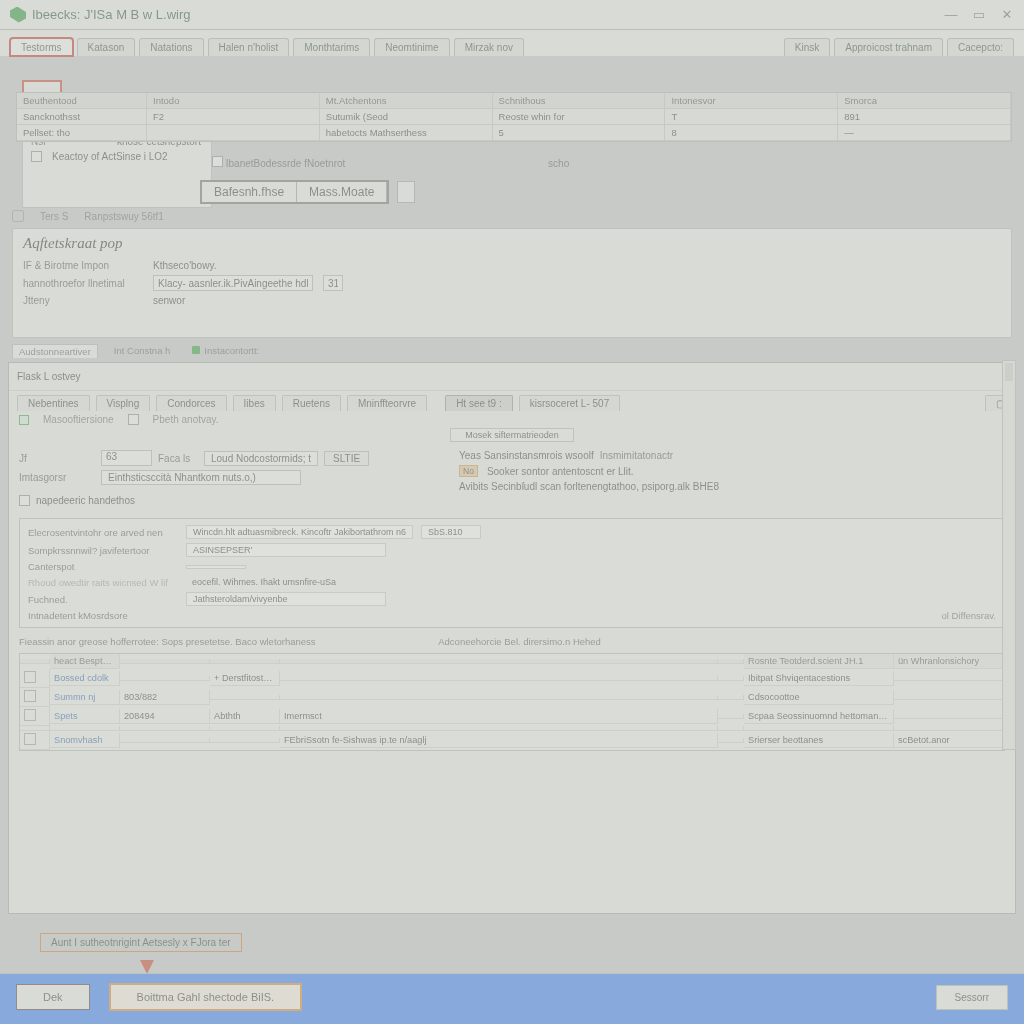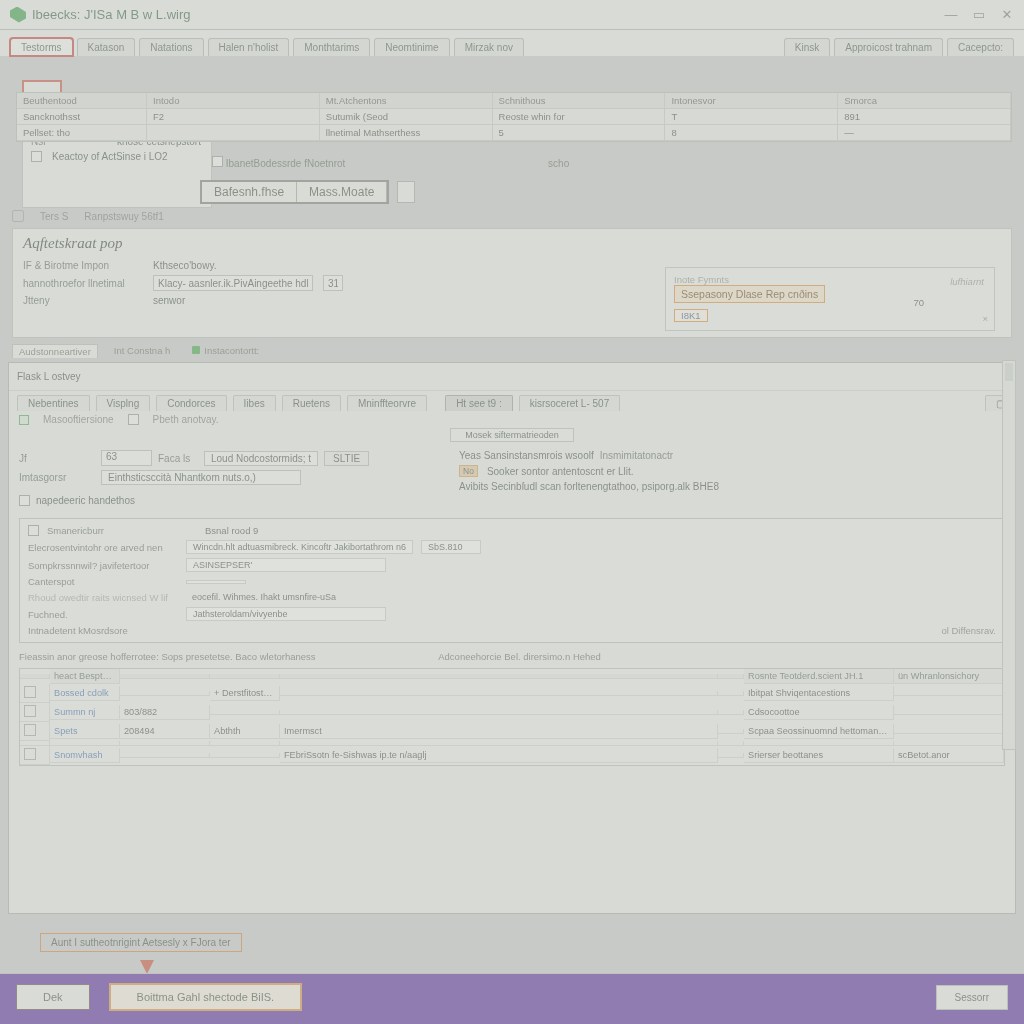--- a/index.html
+++ b/index.html
@@ -210,21 +210,21 @@
   .restab .rc{border-right:1px solid #d2d8cf;border-bottom:1px solid #d2d8cf;padding:2px 4px;font-size:9.2px;white-space:nowrap;overflow:hidden;text-overflow:ellipsis;}
   .restab .rh .rc{color:#556655;background:#e6eae3;}
   .restab .rr .sq{width:12px;height:12px;border:1px solid #9aa398;display:inline-block;}
   .link{color:#3a6aa8;}
 
   
   .bottom{
     position:absolute; left:0; right:0; bottom:0;
     padding:10px 16px 14px 16px;
     display:flex; gap:20px; align-items:center;
-    background:#4c1d95;
+    background:#3b82f6;
     border-top:1px solid #b2bab0;
   }
   .chipline{
     position:absolute; left:40px; bottom:72px;
     border:1.5px solid #d07a2e;
     padding:3px 10px;
     font-size:10px;
   }
   .arrowdn{
     position:absolute; left:140px; bottom:50px;
@@ -298,21 +298,21 @@
     <div class="cell">Sancknothsst</div>
     <div class="cell">F2</div>
     <div class="cell">Sutumik (Seod</div>
     <div class="cell">Reoste whin for</div>
     <div class="cell">T</div>
     <div class="cell">891</div>
   </div>
   <div class="grow">
     <div class="cell">Pellset: tho</div>
     <div class="cell"></div>
-    <div class="cell">llnetimal Mathserthess</div>
+    <div class="cell">habetocts Mathserthess</div>
     <div class="cell">5</div>
     <div class="cell">8</div>
     <div class="cell">—</div>
   </div>
 </div>
 
 <div style="position:absolute;left:212px;top:156px;font-size:10px;color:#556655">
   <span class="ck"></span>
   <span>IbanetBodessrde  fNoetnrot</span>
   <span style="margin-left:200px">scho</span>
@@ -340,28 +340,20 @@
   <div class="row">
     <span class="lbl w120">hannothroefor llnetimal</span>
     <input class="fld" style="width: 160px;" value="Klacy- aasnler.ik.PivAingeethe hdl.loes">
     <input class="fld mini" value="31" style="">
   </div>
   <div class="row">
     <span class="lbl w120">Jtteny</span>
     <span class="val">senwor</span>
   </div>
 
-  <div class="hlcard">
-    <div style="color:#8a938a">Inote   Fymnts</div>
-    <span class="hltitle">Ssepasony Dlase Rep cnðins</span>
-    <span class="hlright">lufhiarnt</span><br>
-    <span class="hlidx">I8K1</span>
-    <span style="position:absolute;right:70px;bottom:22px">70</span>
-    <span class="hlclose">×</span>
-  </div>
 </div>
 
 <div class="subtabs" style="position:absolute;left:0;top:338px;">
   <span class="on">Audstonneartiver</span>
   <span>Int Constna h</span>
   <span class="grn">Instacontortt:</span>
 </div>
 
 <div class="detail" style="position:absolute;left:0;right:0;top:356px;bottom:110px;">
   <div class="dtitle">Flask L ostvey</div>
@@ -412,25 +404,20 @@
         <span>Sooker sontor antentoscnt er Llit.</span>
       </div>
       <div class="frow">
         <span>Avibits Secinbſudl scan forltenengtathoo, psiporg.alk BHE8</span>
       </div>
     </div>
   </div>
 
   <div class="propbox">
     <div class="prow">
-      <span class="ck"></span>
-      <span class="k">Smanericburr</span>
-      <span class="sel">Bsnal rood 9</span>
-    </div>
-    <div class="prow">
         <span class="k">Elecrosentvintohr ore arved nen</span>
         <span class="v">Wincdn.hlt adtuasmibreck. Kincoftr Jakibortathrom n6</span>
         <span class="v" style="min-width:60px">SbS.810</span>
       </div>
     <div class="prow">
         <span class="k">Sompkrssnnwil? javifetertoor</span>
         <span class="v">ASINSEPSER'</span>
       </div>
     <div class="prow">
         <span class="k">Canterspot</span>

